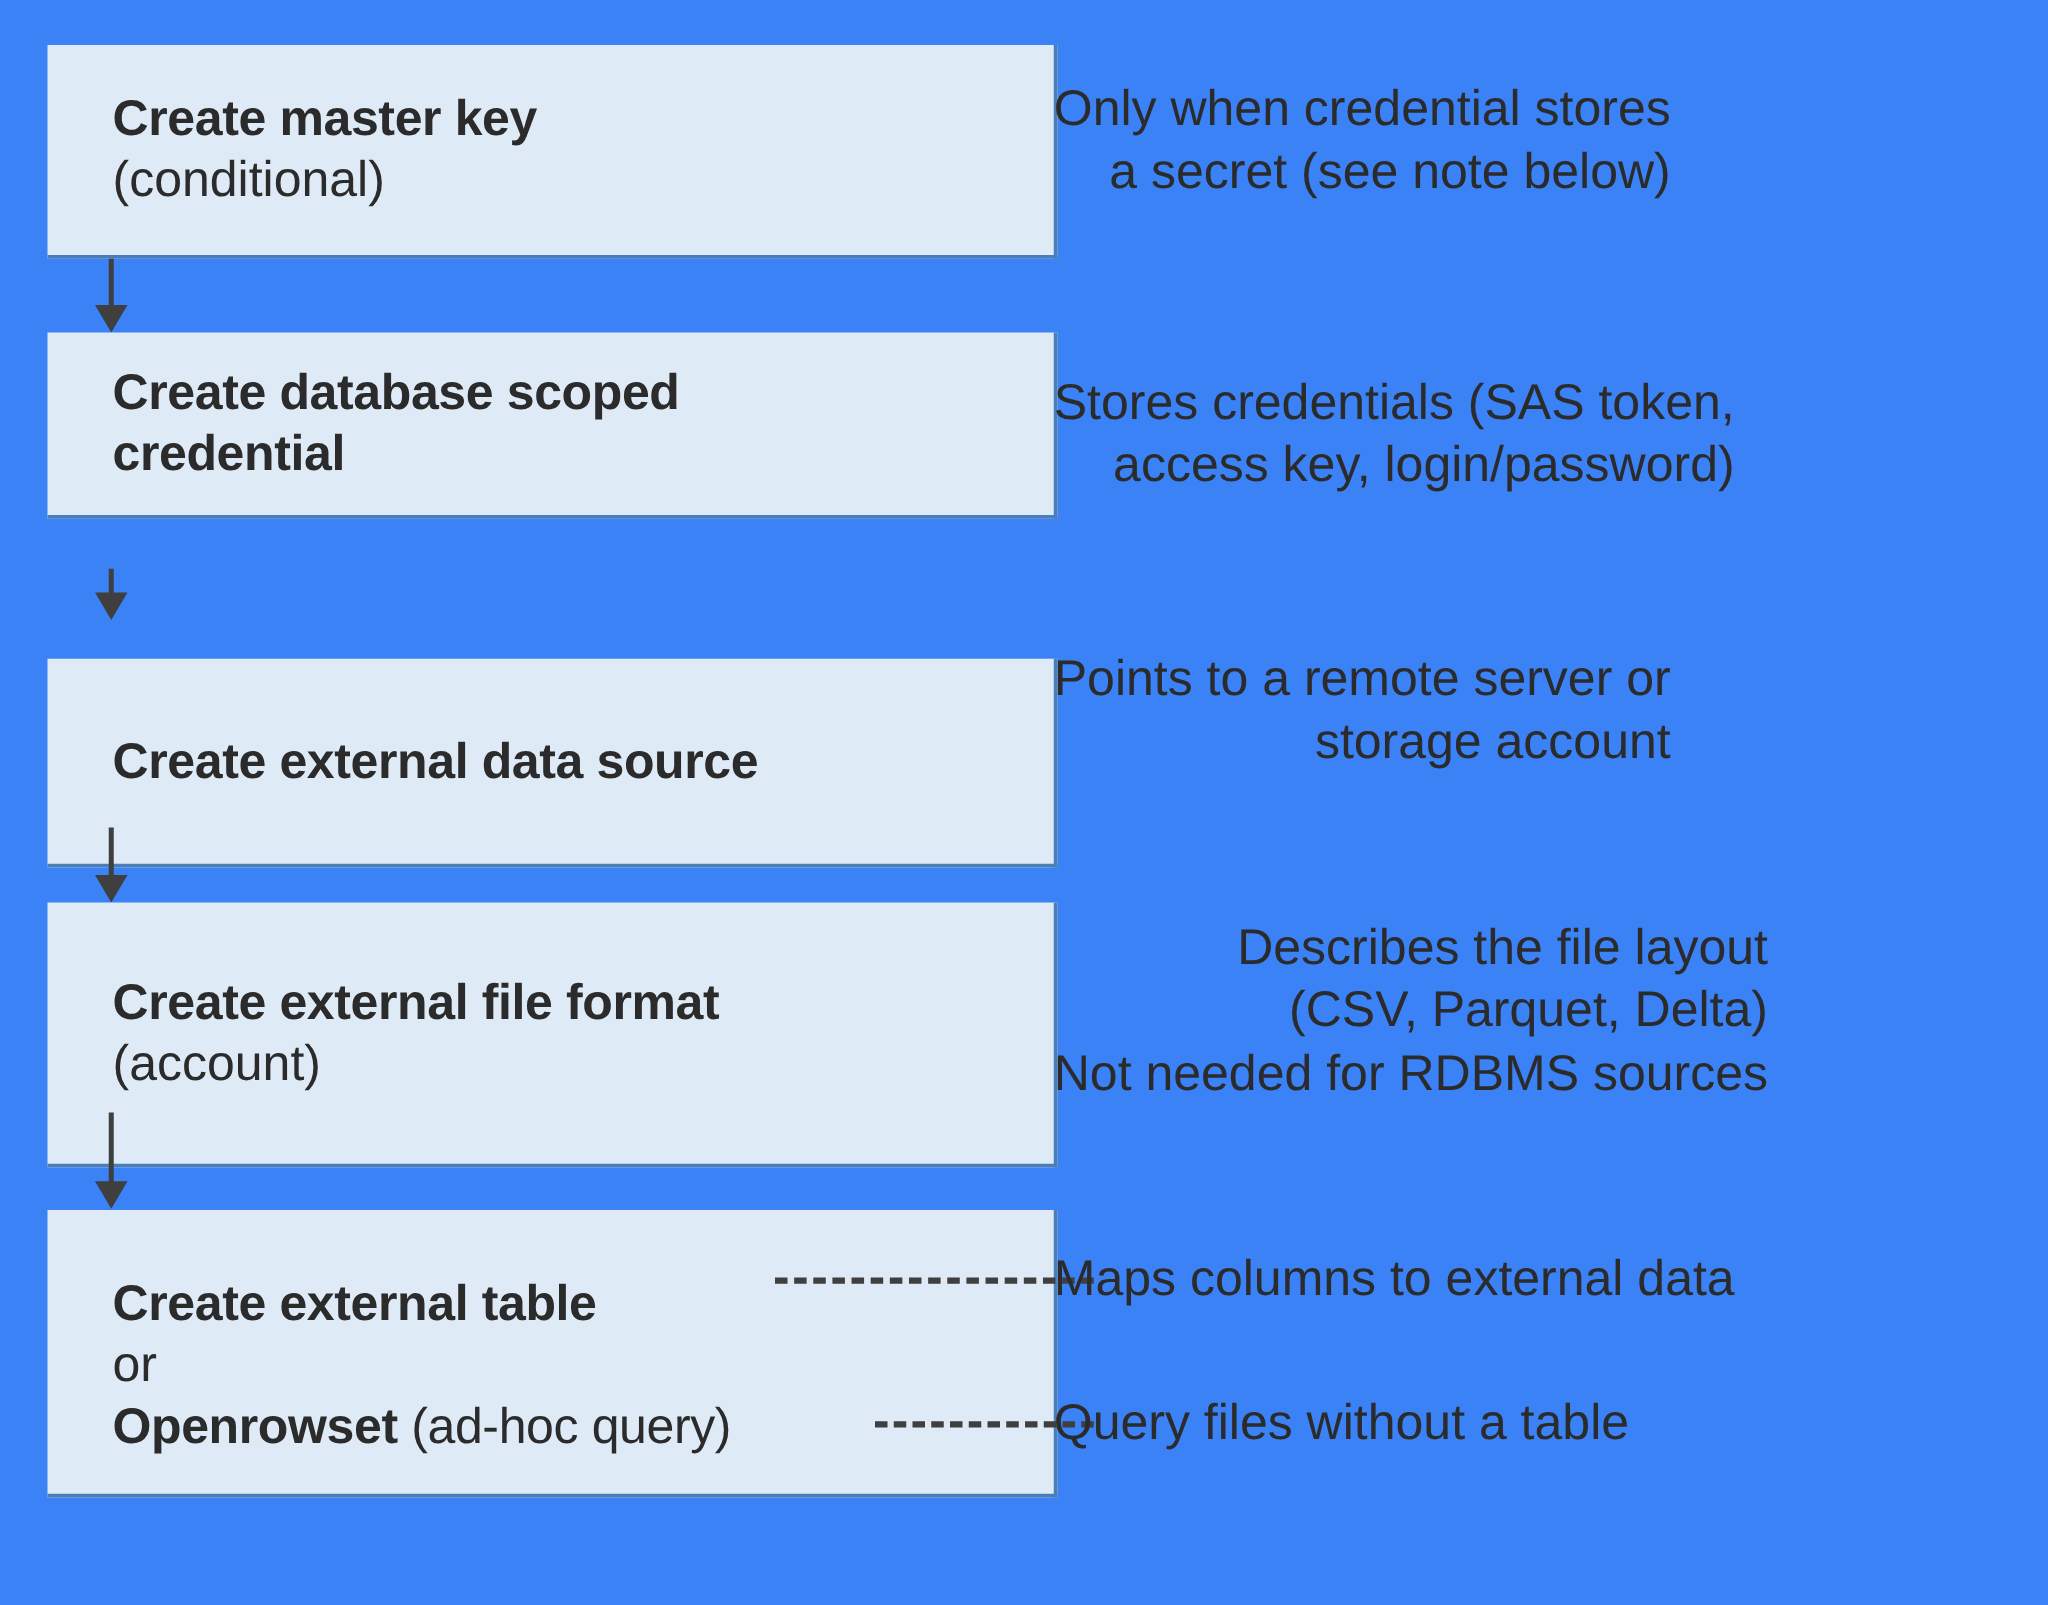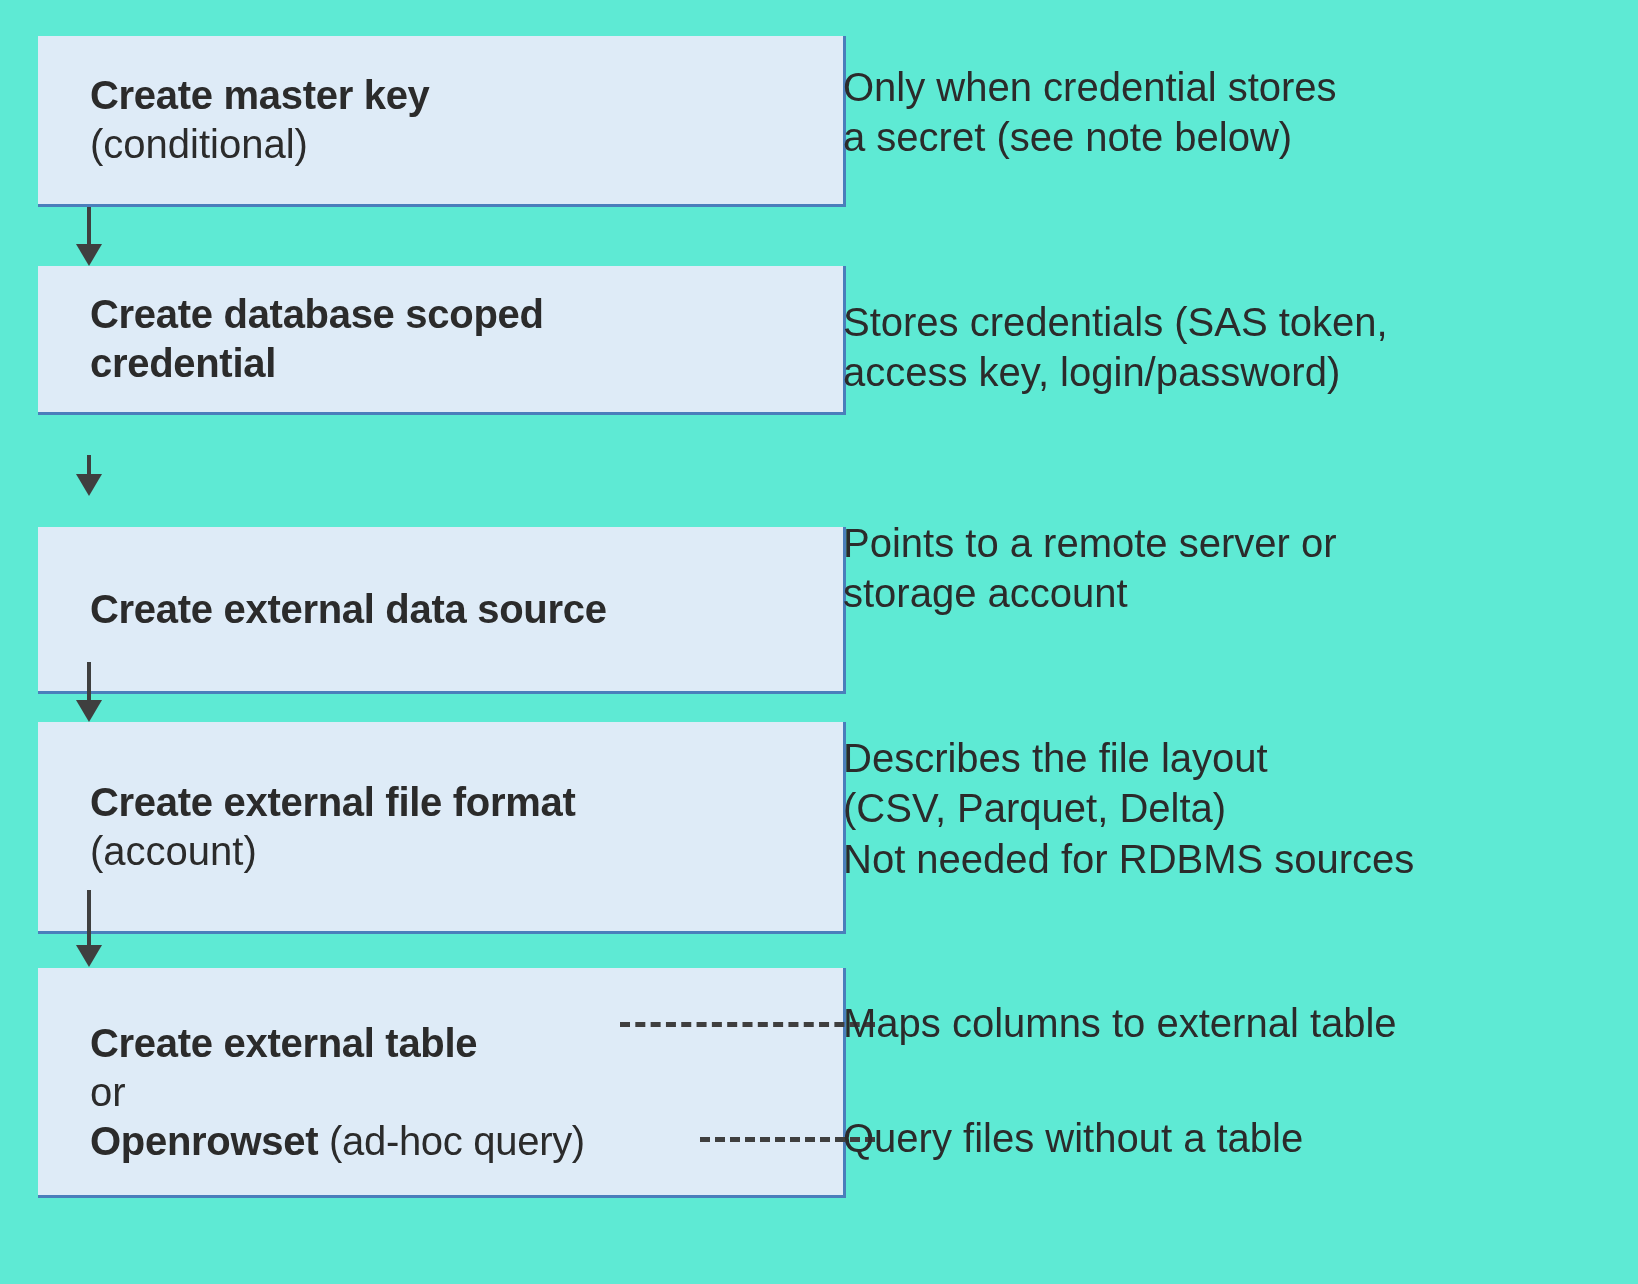--- a/index.html
+++ b/index.html
@@ -7,21 +7,21 @@
     width: 1638px;
     height: 1284px;
     background: #ffffff;
     font-family: "Liberation Sans", sans-serif;
   }
   #canvas {
     position: relative;
     width: 1638px;
     height: 1284px;
     overflow: hidden;
-    background: #5eead4;
+    background: #3b82f6;
   }
 
   
   .step-box {
     position: absolute;
     left: 38px;
     width: 808px;
     background: #deebf7;
     border-right: 3px solid #4a7ebb;
     border-bottom: 3px solid #4a7ebb;
@@ -70,20 +70,21 @@
   }
 
   
   .note {
     position: absolute;
     left: 843px;
     font-size: 40px;
     color: #2b2b2b;
     line-height: 1.26;
     white-space: pre-line;
+    text-align: right;
   }
 
   
   .dash {
     position: absolute;
     height: 0;
     border-top: 5px dashed #3f3f3f;
   }
 </style>
 </head>
@@ -141,18 +142,18 @@
 
   <div class="step-box" style="top:968px; height:230px; justify-content:center; padding-top:22px;">
     <div class="step-title">Create external table</div>
     <div class="step-sub">or</div>
     <div class="step-title">
       <span>Openrowset</span><span style="font-weight:normal;"> (ad-hoc query)</span>
     </div>
   </div>
 
   <div class="dash" style="left:620px; top:1022px; width:255px;"></div>
-  <div class="note" style="top:998px;">Maps columns to external table</div>
+  <div class="note" style="top:998px;">Maps columns to external data</div>
 
   <div class="dash" style="left:700px; top:1137px; width:175px;"></div>
   <div class="note" style="top:1113px;">Query files without a table</div>
 
 </div>
 
 </body></html>

